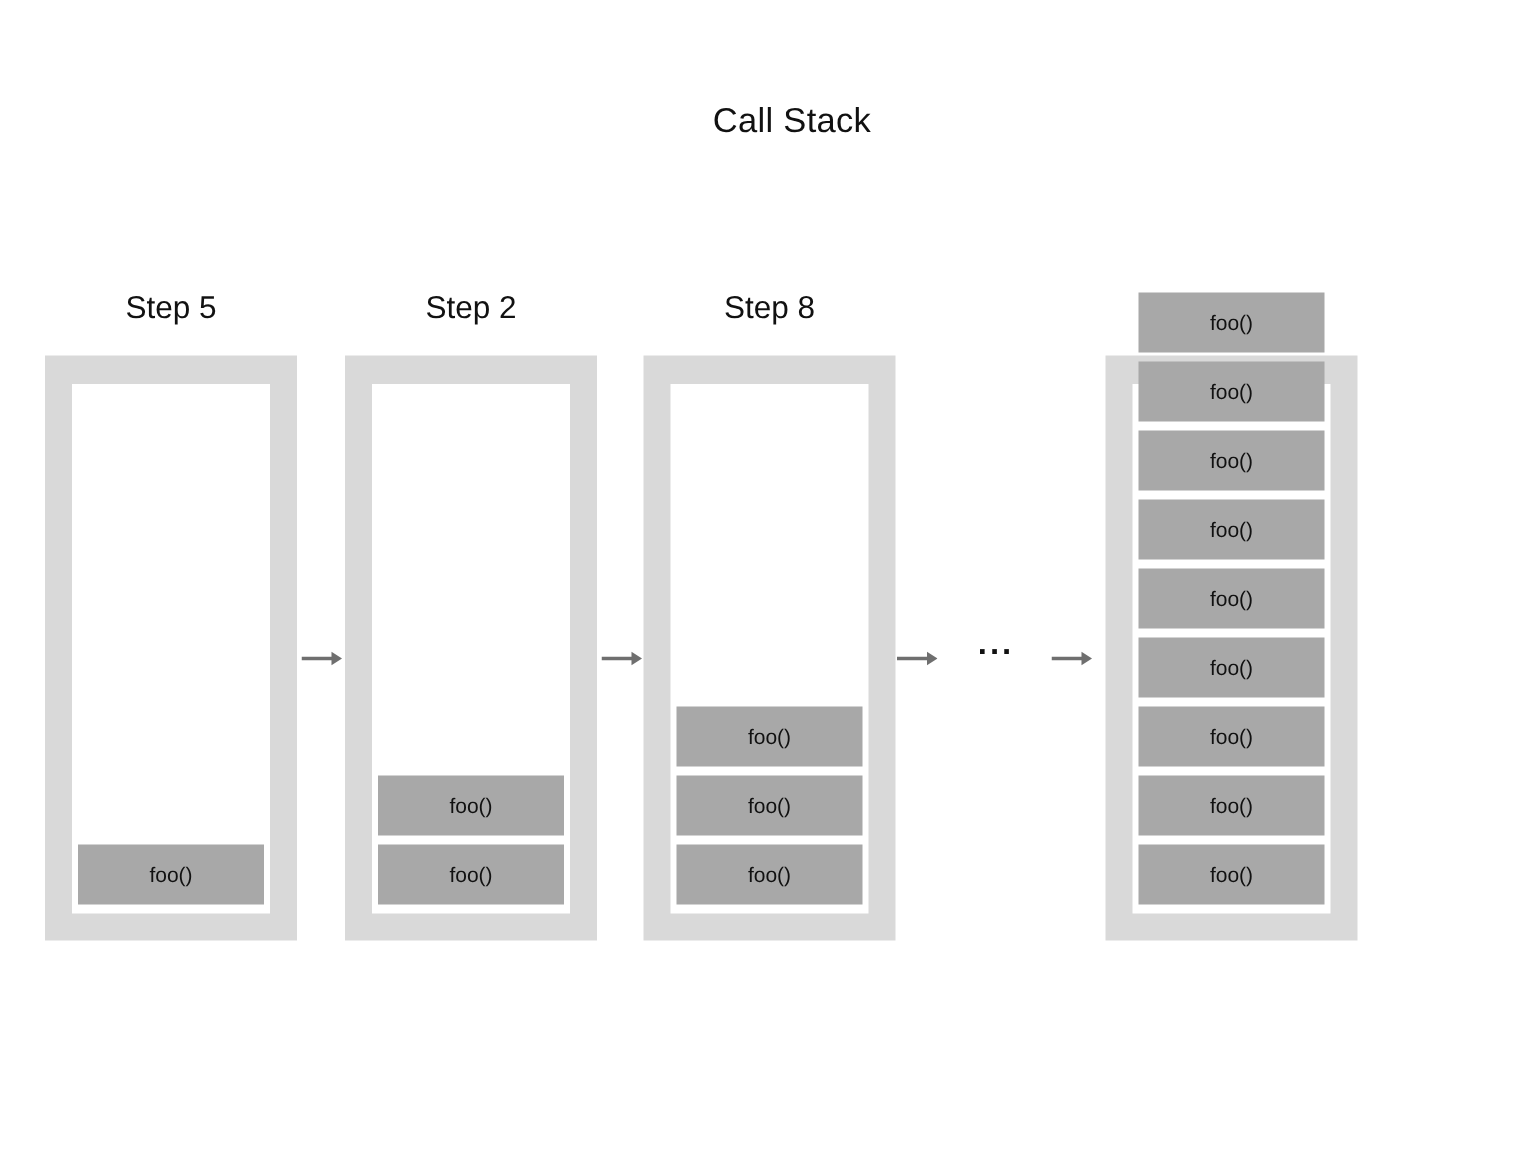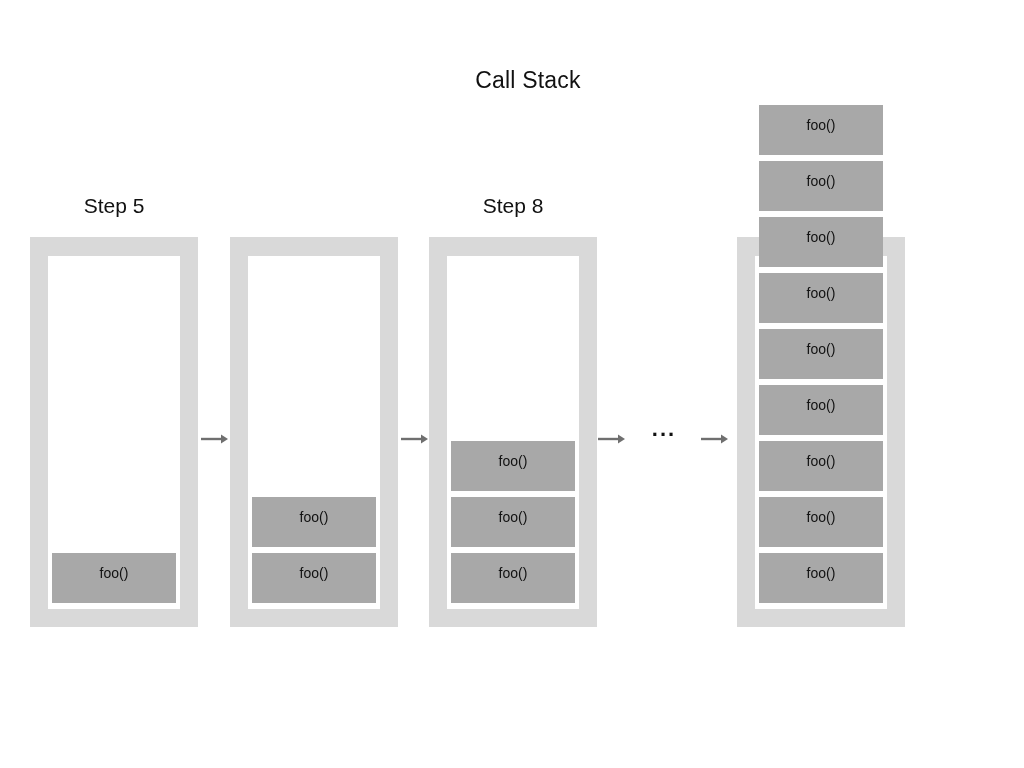--- a/index.html
+++ b/index.html
@@ -58,21 +58,21 @@
     background: var(--inner);
   }
   .frames {
     position: absolute;
     left: 22px; right: 22px; bottom: 24px;
     display: flex;
     flex-direction: column-reverse;
     gap: 6px;
   }
   .frame {
-    height: 50px;
+    height: 40px;
     background: var(--frame);
     text-align: center;
     line-height: 40px;
     font-size: 14px;
     flex: none;
   }
 
   .arrow {
     position: absolute;
     top: 433px;
@@ -104,20 +104,21 @@
   <div class="stack-label">Step 5</div>
   <div class="stack-container">
     <div class="stack-inner"></div>
     <div class="frames">
         <div class="frame">foo()</div>
       </div>
   </div>
 </div>
 
 <div class="stack-group s1">
+  <div class="stack-label">Step 2</div>
   <div class="stack-container">
     <div class="stack-inner"></div>
     <div class="frames">
         <div class="frame">foo()</div>
         <div class="frame">foo()</div>
       </div>
   </div>
 </div>
 
 <div class="stack-group s2">

